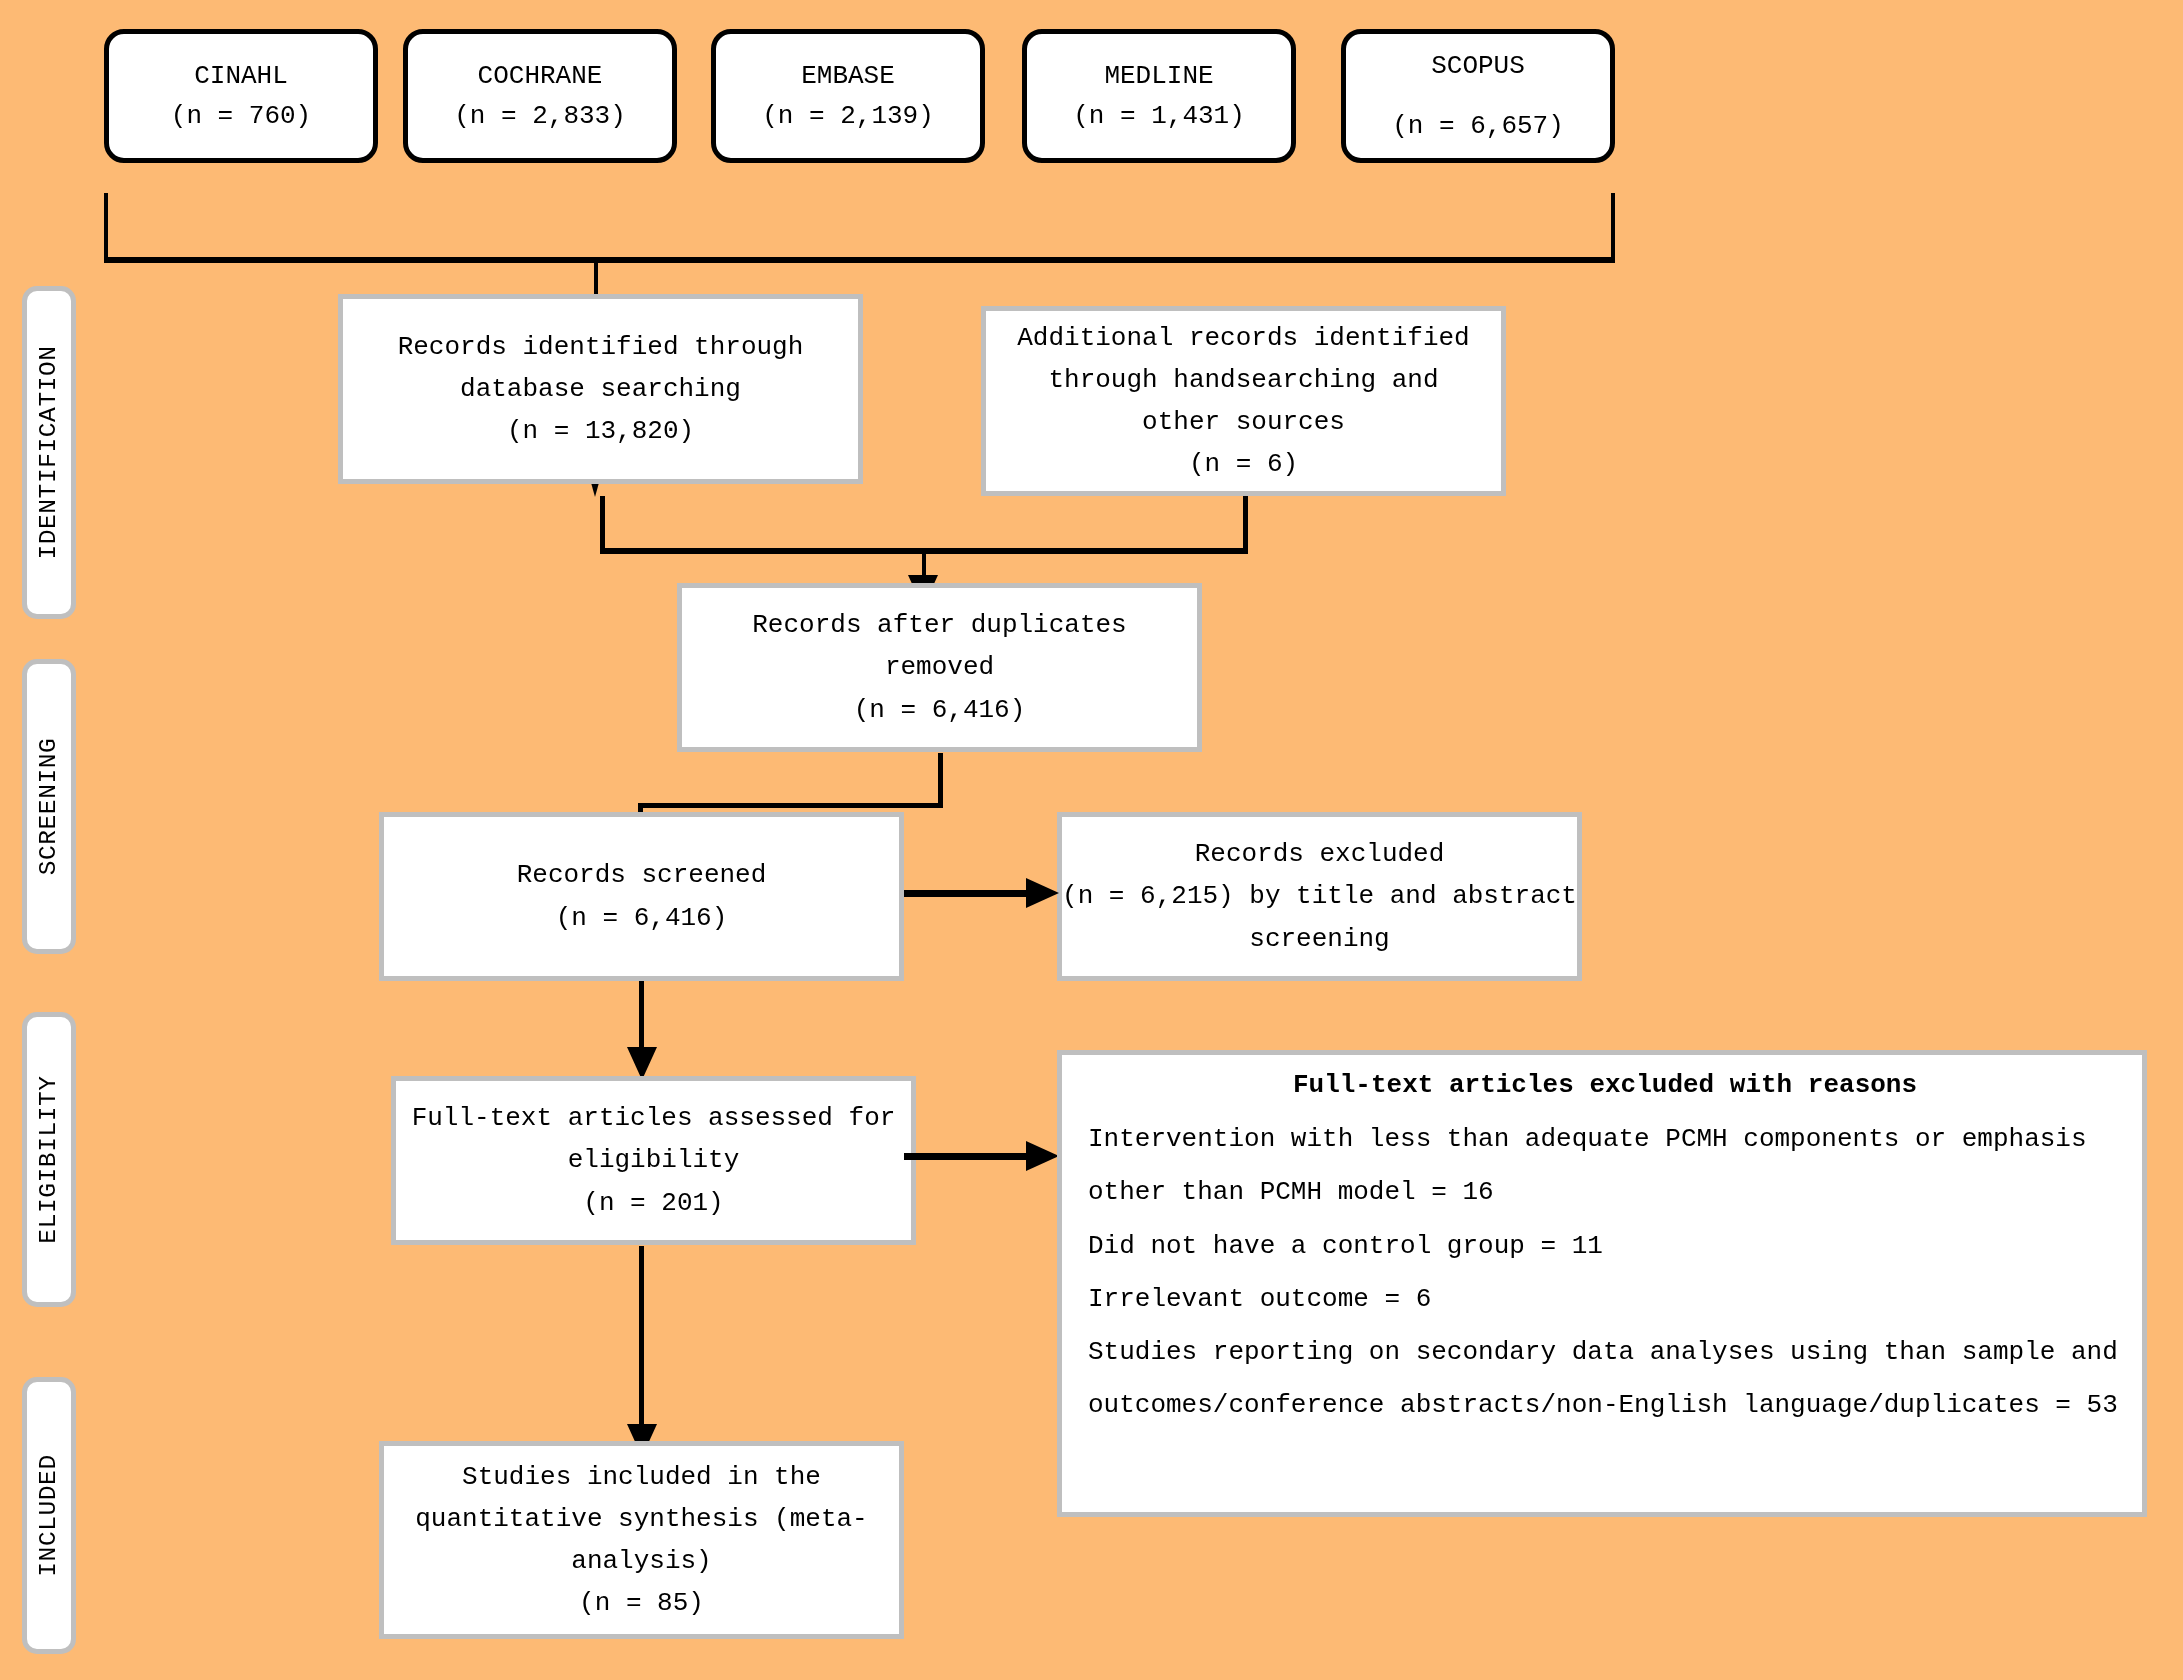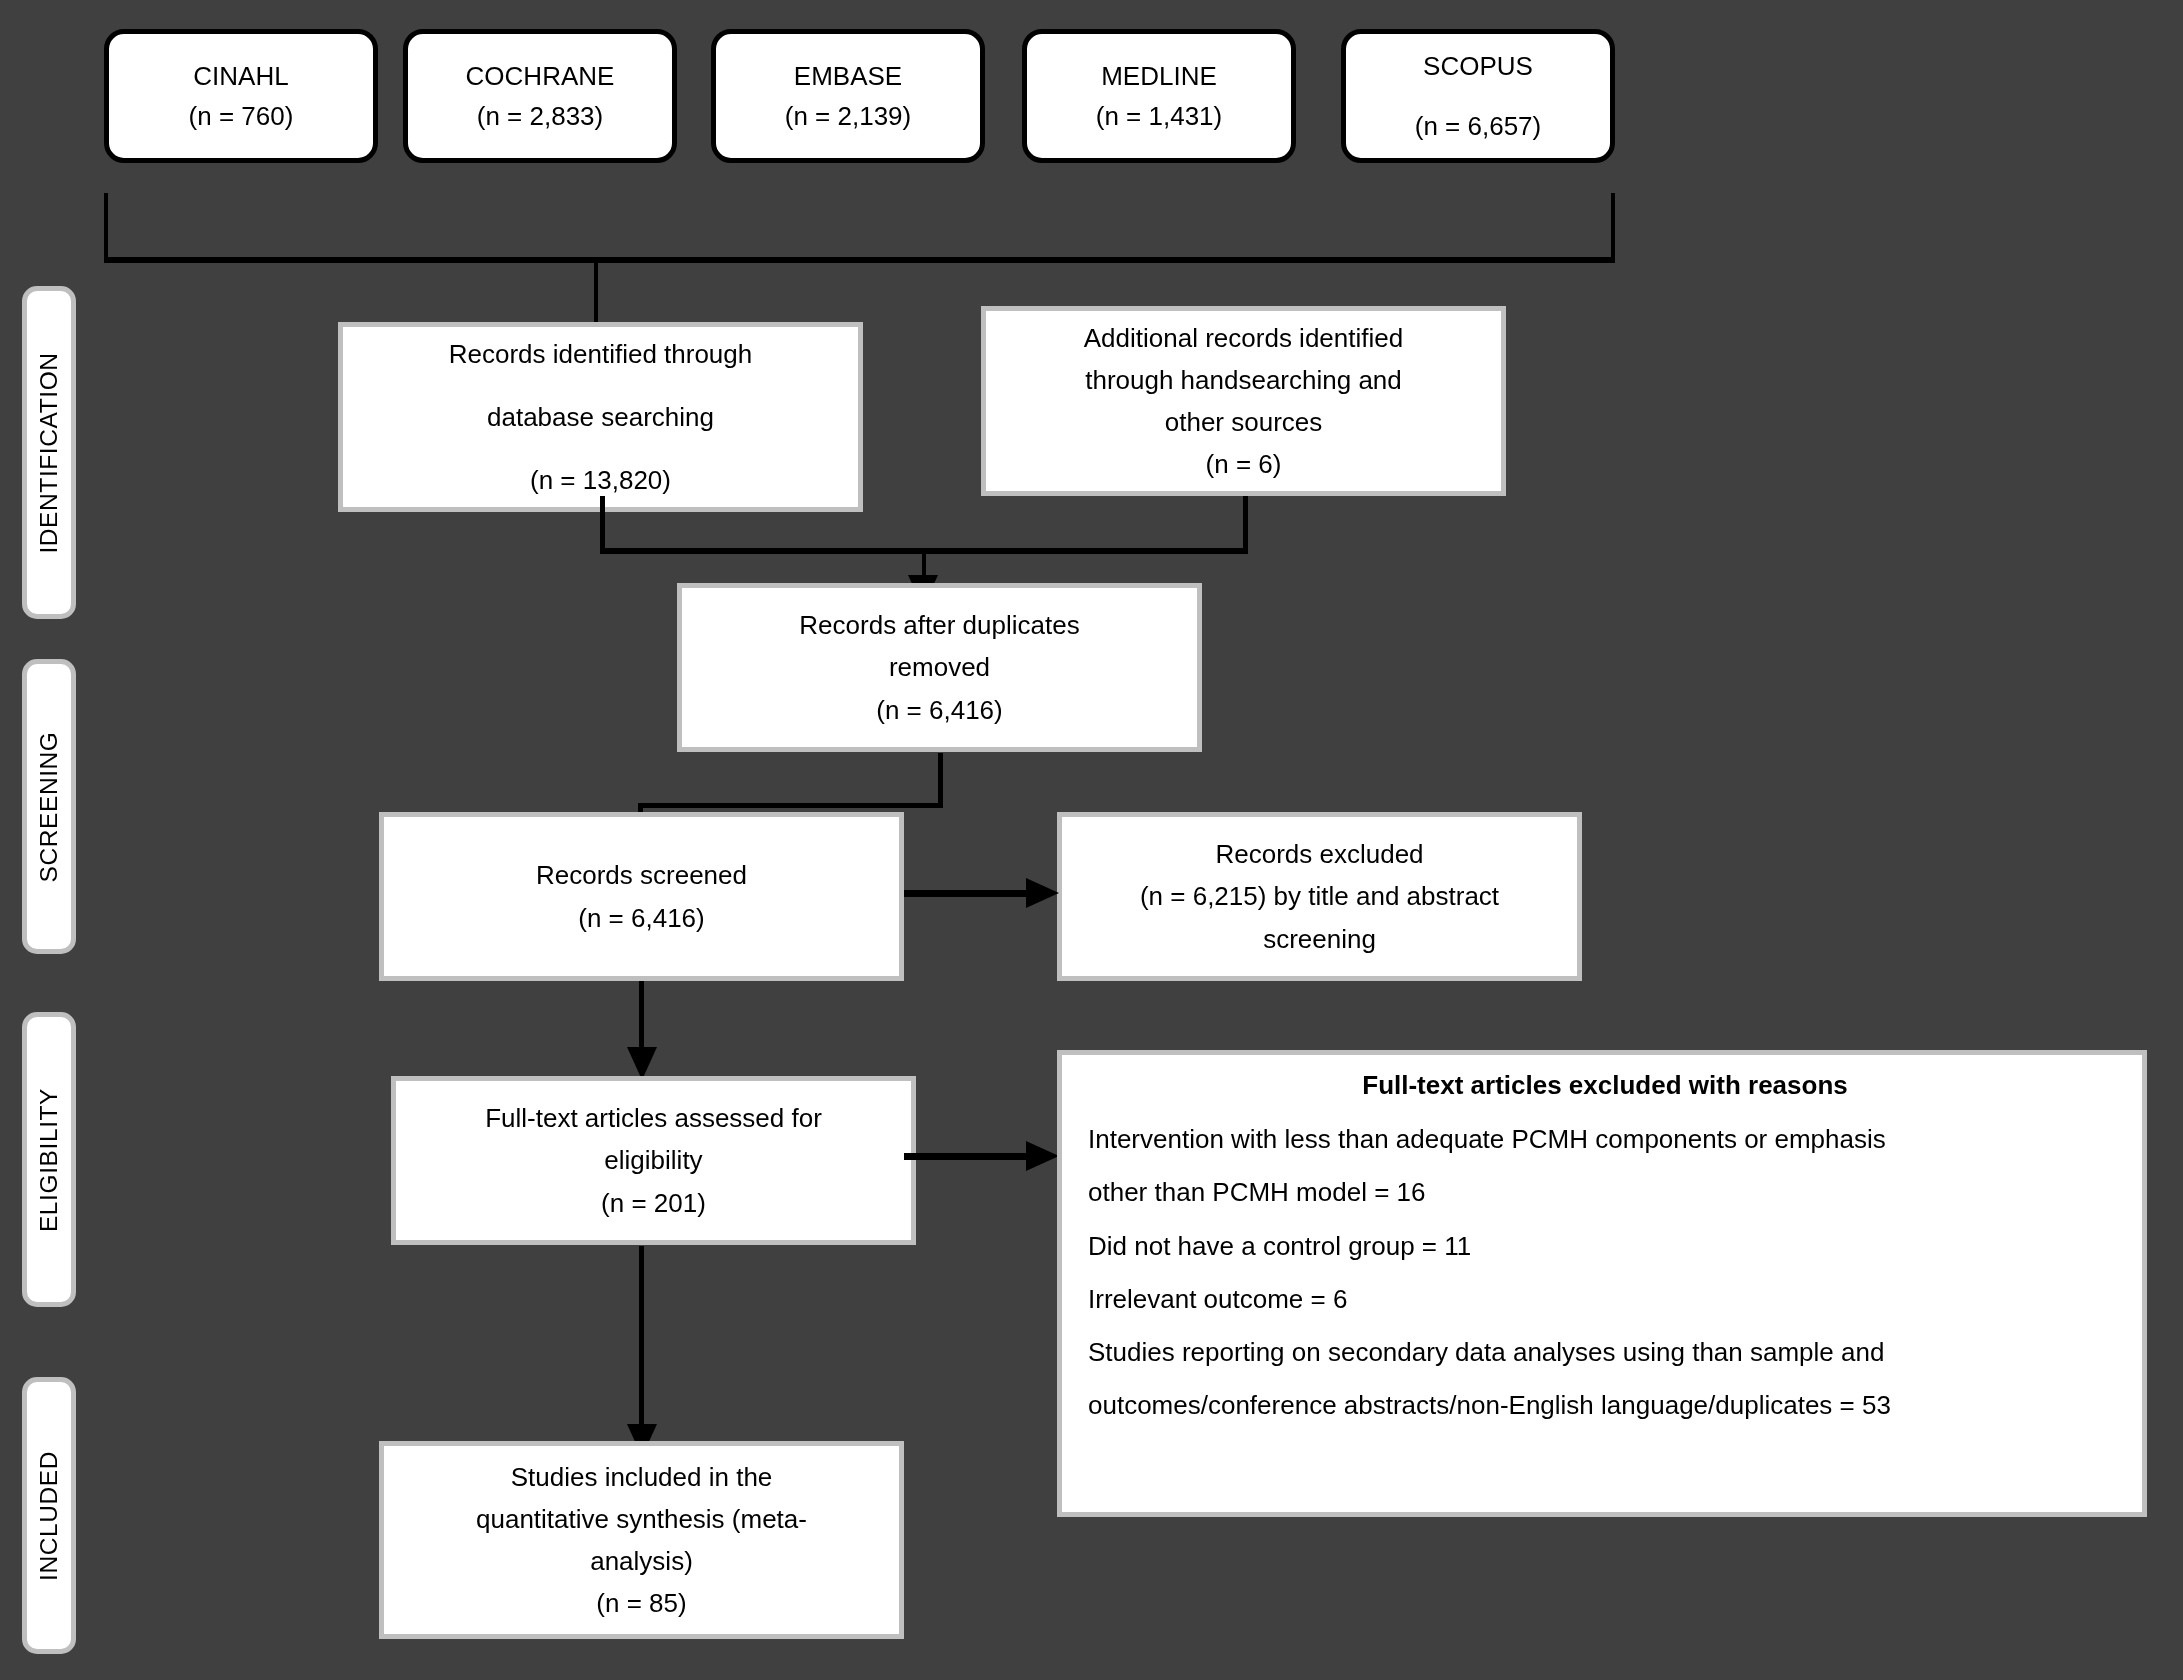--- a/index.html
+++ b/index.html
@@ -7,22 +7,23 @@
     padding: 0;
     background: #ffffff;
   }
   body {
     font-family: "Liberation Sans", sans-serif;
   }
   #stage {
     position: relative;
     width: 2183px;
     height: 1680px;
-    background: #404040;
+    background: #fdba74;
     overflow: hidden;
+    font-family: Liberation Mono, monospace;
   }
 
   
   .node {
     position: absolute;
     box-sizing: border-box;
     display: flex;
     flex-direction: column;
     align-items: center;
     justify-content: center;
@@ -152,21 +153,21 @@
     <span class="db-name">SCOPUS</span>
     <span class="db-count">(n = 6,657)</span>
   </div>
 
   <div class="ln-v" style="left:104px; top:193px; width:3.5px; height:69px;"></div>
   <div class="ln-v" style="left:1611px; top:193px; width:3.5px; height:69px;"></div>
   <div class="ln-h" style="left:104px; top:257px; width:1511px; height:5.8px;"></div>
   <div class="ln-v" style="left:594px; top:263px; width:3.5px; height:204px;"></div>
   <div class="arrow-down-thin" style="left:585px; top:281px; transform:translateY(180px);"></div>
 
-  <div class="node flow-box" style="left:338px; top:322px; width:525px; height:190px;justify-content:space-between;">
+  <div class="node flow-box" style="left:338px; top:294px; width:525px; height:190px;">
     <span class="ln">Records identified through</span>
     <span class="ln">database searching</span>
     <span class="ln">(n = 13,820)</span>
   </div>
 
   <div class="node flow-box" style="left:981px; top:306px; width:525px; height:190px;">
     <span class="ln">Additional records identified</span>
     <span class="ln">through handsearching and</span>
     <span class="ln">other sources</span>
     <span class="ln">(n = 6)</span>

